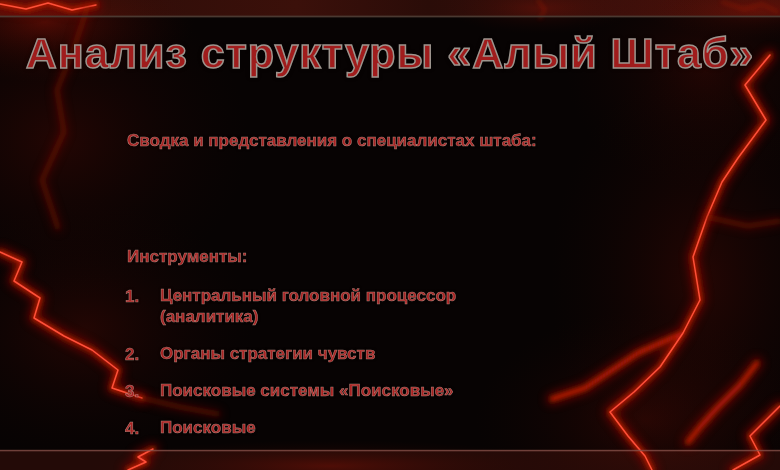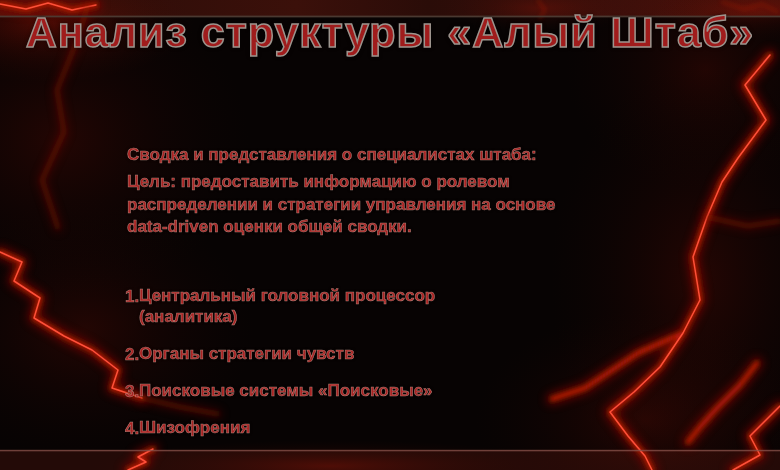--- a/index.html
+++ b/index.html
@@ -13,32 +13,32 @@
     position:absolute;
     font-weight:bold;
     color:var(--body_red,#a82424);
     -webkit-text-stroke:0.55px rgba(205,164,152,0.72);
     text-shadow:0 0 3px rgba(0,0,0,0.65);
     font-size:17px;
     line-height:22.5px;
     white-space:nowrap;
   }
   #slide-title{
-    position:absolute;left:0;top:9px;width:780px;
+    position:absolute;left:0;top:30px;width:780px;
     text-align:center;white-space:nowrap;
     font-weight:bold;font-size:43px;line-height:46px;letter-spacing:1px;
     color:var(--title_red,#a01c1c);
     -webkit-text-stroke:1.5px var(--title_outline,#9c948e);
     text-shadow:0 0 4px rgba(0,0,0,0.7);
   }
   .goal-line{white-space:nowrap;}
   .tool-row{position:absolute;left:125px;}
   .tool-row .num{position:absolute;left:0;top:0;}
   .tool-row .itxt{
-    margin-left:14px;width:345px;
+    margin-left:35px;width:345px;
     white-space:normal;line-height:20.5px;
   }
 </style>
 </head>
 <body>
 
 <div id="stage">
 
   <svg id="bg" viewBox="0 0 780 470" aria-hidden="true">
     <defs>
@@ -136,39 +136,35 @@
           <use href="#boltTLf"></use>
       </g>
     </g>
 
     <rect x="0" y="15.6" width="780" height="1.8" fill="#4d3c34" opacity="0.95"></rect>
     <rect x="0" y="449.8" width="780" height="1.5" fill="#8a5048" opacity="0.8"></rect>
   </svg>
 
   <div id="slide-title">Анализ структуры «Алый Штаб»</div>
 
-  <div class="txt" style="left:127px;top:144px;">Сводка и представления о специалистах штаба:</div>
+  <div class="txt" style="left:127px;top:130px;">Сводка и представления о специалистах штаба:</div>
 
-  <div class="txt" style="left:127px;top:171px;">
-    <div class="goal-line">Цель: предоставить информацию о ролевом</div>
-    <div class="goal-line">распределении и стратегии управления на основе</div>
-    <div class="goal-line">data-driven оценки общей сводки.</div>
-  </div>
 
+  <div class="txt" style="left:127px;top:246px;">Инструменты:</div>
 
   <div class="txt tool-row" style="top:286px;">
     <span class="num">1.</span>
     <div class="itxt">Центральный головной процессор (аналитика)</div>
   </div>
   <div class="txt tool-row" style="top:344px;">
     <span class="num">2.</span>
     <div class="itxt">Органы стратегии чувств</div>
   </div>
   <div class="txt tool-row" style="top:381px;">
     <span class="num">3.</span>
     <div class="itxt">Поисковые системы «Поисковые»</div>
   </div>
   <div class="txt tool-row" style="top:418px;">
     <span class="num">4.</span>
-    <div class="itxt">Шизофрения</div>
+    <div class="itxt">Поисковые</div>
   </div>
 
 </div>
 
 </body></html>

